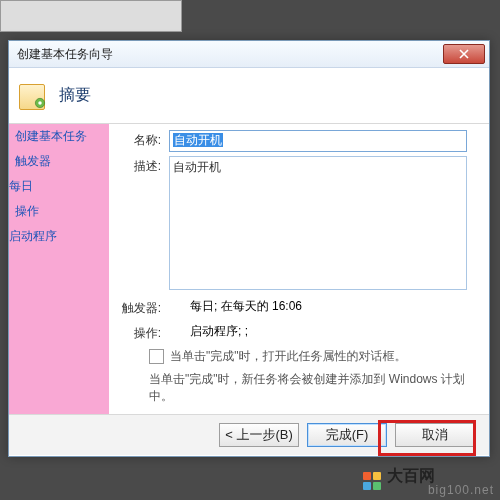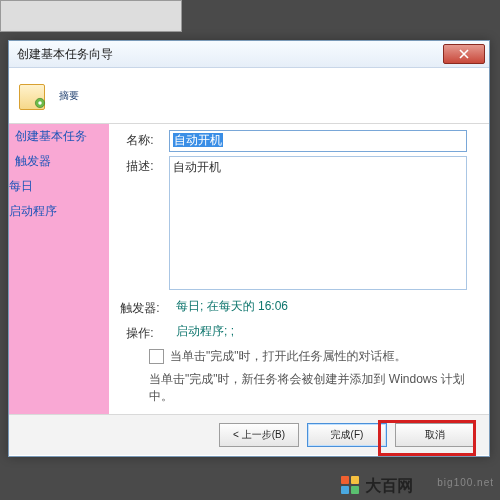--- a/index.html
+++ b/index.html
@@ -7,49 +7,49 @@
   .screenshot-bg{position:absolute;left:0;top:0;width:180px;height:30px;background:#ddd;border:1px solid #999;}
   .dialog{position:absolute;left:8px;top:40px;width:480px;height:415px;background:#fff;border:1px solid #7a9ab8;box-shadow:0 0 10px rgba(0,0,0,.3);}
   .titlebar{height:26px;background:linear-gradient(#f7fbff,#e6eef8);border-bottom:1px solid #c8d6e8;display:flex;align-items:center;position:relative;}
   .titlebar .t{margin-left:8px;color:#1a1a1a;}
   .close-btn{position:absolute;right:4px;top:3px;width:40px;height:18px;background:linear-gradient(#e59a90,#c8483a);border:1px solid #8a2a20;border-radius:2px;display:flex;align-items:center;justify-content:center;}
   .close-btn svg{width:10px;height:10px;}
   .header{height:55px;border-bottom:1px solid #d9d9d9;display:flex;align-items:center;padding-left:10px;background:#fff;}
   .header-icon{width:32px;height:32px;position:relative;margin-right:8px;}
   .header-icon .box{position:absolute;width:24px;height:24px;left:0;top:4px;border:1px solid #d8a030;background:linear-gradient(#fff2cc,#f6d88a);border-radius:2px;}
   .header-icon .gear{position:absolute;left:14px;top:16px;width:14px;height:14px;}
-  .header-title{font-size:10px;color:#1e3e6e;}
+  .header-title{font-size:16px;color:#1e3e6e;}
   .body{display:flex;height:290px;}
   .sidebar{width:100px;background:#f9a8d4;}
   .sidebar .item{padding:4px 6px;color:#1e55b8;cursor:default;}
   .sidebar .item.indent{padding-left:0;}
   .sidebar .item.sel{background:#3a8ee6;color:#fff;}
   .content{flex:1;padding:6px 10px 0 10px;position:relative;}
   .row{display:flex;align-items:flex-start;margin-bottom:4px;}
-  .row .lbl{width:42px;text-align:center;color:#333;padding-top:2px;padding-right:8px;}
+  .row .lbl{width:42px;text-align:right;color:#333;padding-top:2px;padding-right:8px;}
   .name-input{width:290px;height:18px;border:1px solid #79a7d8;background:#fff;padding:1px 3px;color:#333;}
   .name-input .sel-text{background:#3a8ee6;color:#fff;padding:0 1px;}
   .desc-box{width:290px;height:128px;border:1px solid #aac6e4;background:#fff;padding:2px 3px;color:#333;overflow:hidden;}
   .summary{margin-top:8px;}
   .summary .row{margin-bottom:6px;gap:7px;}
-  .summary .val{color:#0f766e;}
+  .summary .val{color:#000000;margin-left:14px;}
   .chk-row{margin-top:4px;margin-left:30px;display:flex;align-items:center;color:#555;}
   .chk{width:13px;height:13px;border:1px solid #999;margin-right:6px;background:#fff;}
   .hint{margin-left:30px;margin-top:6px;color:#555;}
   .footer{height:40px;border-top:1px solid #d9d9d9;display:flex;align-items:center;justify-content:flex-end;padding-right:14px;gap:8px;background:#f3f3f3;}
-  .btn{min-width:78px;height:22px;border:1px solid #9e9e9e;background:linear-gradient(#fefefe,#e6e6e6);display:flex;align-items:center;justify-content:center;color:#222;font-size:10px;}
+  .btn{min-width:78px;height:22px;border:1px solid #9e9e9e;background:linear-gradient(#fefefe,#e6e6e6);display:flex;align-items:center;justify-content:center;color:#222;font-size:13px;}
   .btn.default{border:1px solid #4a90d9;box-shadow:inset 0 0 0 1px #bfe0ff;}
   .highlight{position:absolute;border:3px solid #d52020;pointer-events:none;}
   .hl-finish{left:378px;top:420px;width:92px;height:30px;}
   .watermark{position:absolute;right:6px;bottom:4px;display:flex;align-items:center;}
   .wm-logo{width:20px;height:20px;margin-right:4px;position:relative;}
   .wm-logo span{position:absolute;width:8px;height:8px;border-radius:1px;}
-  .wm-text{display:flex;flex-direction:row;line-height:1;gap:24px;}
+  .wm-text{display:flex;flex-direction:column;line-height:1;}
   .wm-main{font-size:16px;font-weight:bold;color:#222;}
-  .wm-sub{font-size:10px;color:#888;letter-spacing:1px;}
+  .wm-sub{font-size:12px;color:#888;letter-spacing:1px;margin-left:41px;}
 </style>
 </head>
 <body>
 <div class="stage">
 
 <div class="screenshot-bg"></div>
 
 <div class="dialog">
   <div class="titlebar">
     <span class="t">创建基本任务向导</span>
@@ -69,20 +69,21 @@
       </svg>
     </div>
     <div class="header-title">摘要</div>
   </div>
 
   <div class="body">
     <div class="sidebar">
       <div class="item">创建基本任务</div>
       <div class="item">触发器</div>
       <div class="item indent">每日</div>
+      <div class="item">操作</div>
       <div class="item indent">启动程序</div>
     </div>
 
     <div class="content">
       <div class="row">
         <div class="lbl">名称:</div>
         <div class="name-input"><span class="sel-text">自动开机</span></div>
       </div>
       <div class="row">
         <div class="lbl">描述:</div>

